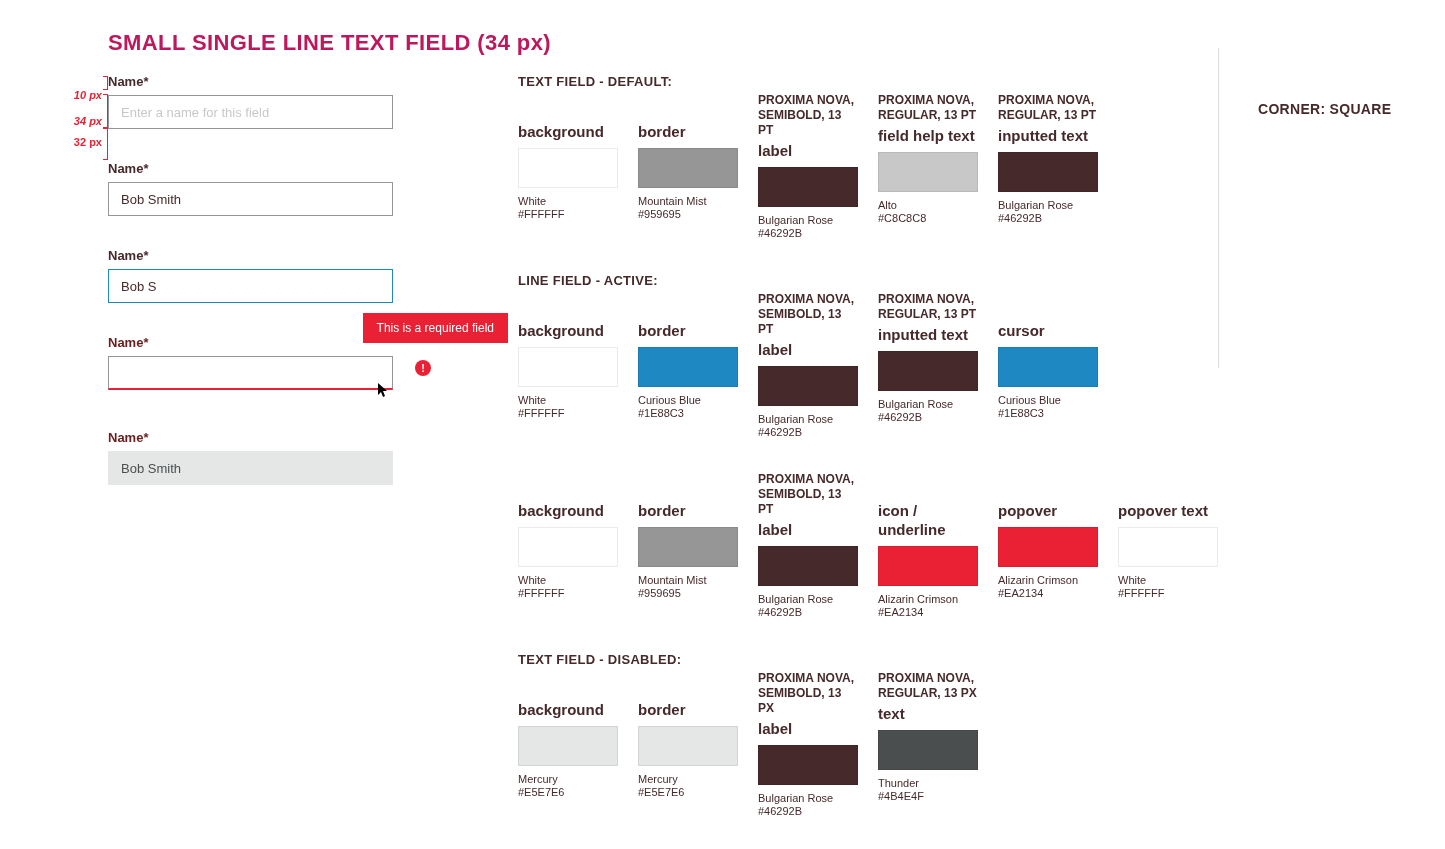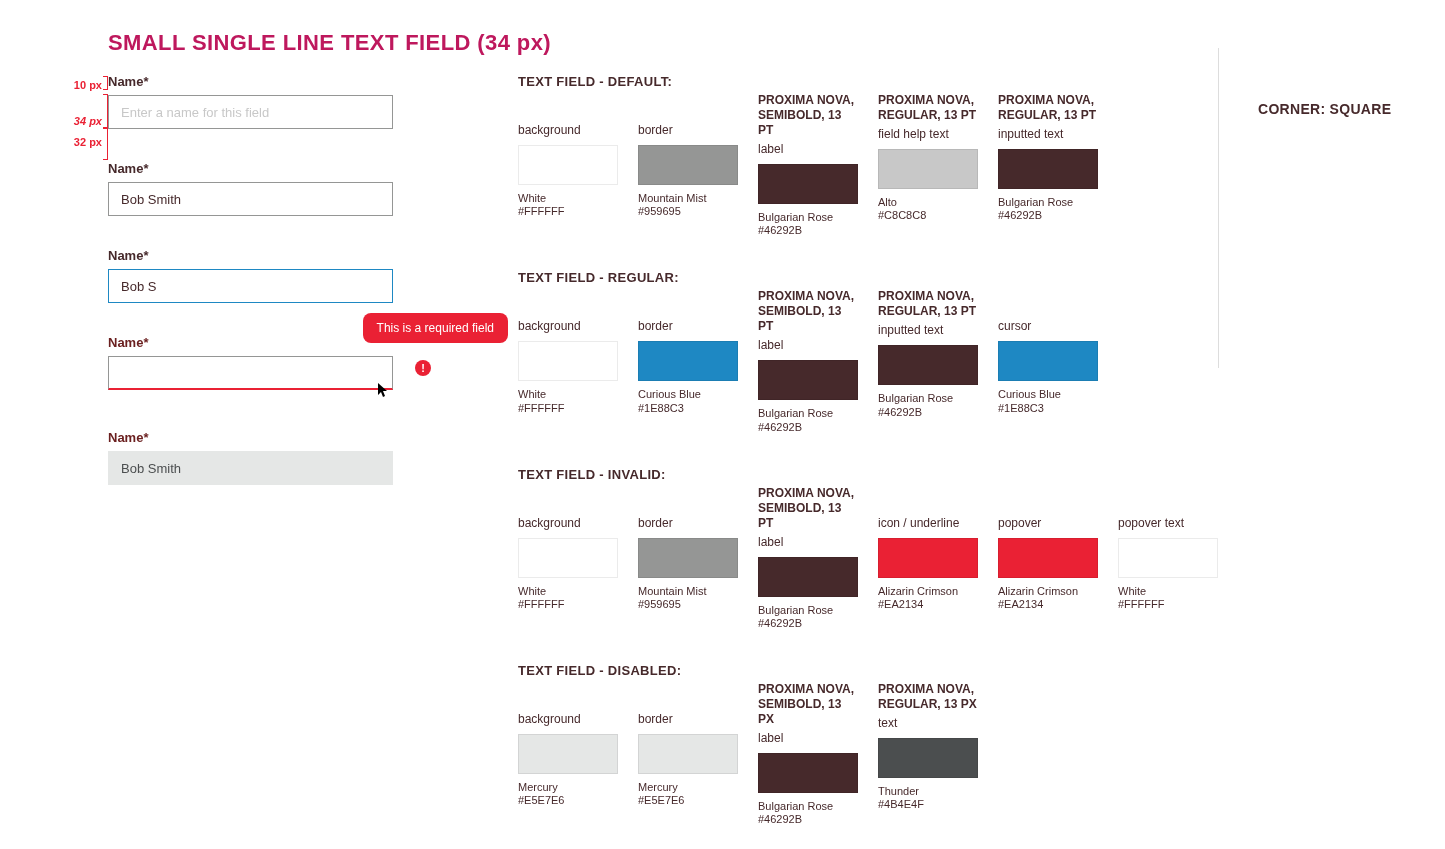--- a/index.html
+++ b/index.html
@@ -46,21 +46,21 @@
   }
   .fld-input::placeholder { color: #C8C8C8; }
   .fld-input.active { border-color: #1E88C3; outline: none; }
   .fld-input.invalid { border-bottom: 2px solid #EA2134; }
   .fld-input.disabled {
     background: #E5E7E6; border-color: #E5E7E6; color: #4B4E4F;
   }
   .err-popover {
     position: absolute; top: -22px; right: -70px;
     background: #EA2134; color: #fff; font-size: 12px;
-    padding: 8px 14px; border-radius: 8px; font-weight: 500;
+    padding: 8px 14px; border-radius: 0; font-weight: 500;
     white-space: nowrap;
   }
   .err-icon {
     position: absolute; right: 7px; top: 25px;
     width: 16px; height: 16px; border-radius: 50%;
     background: #EA2134; color: #fff; font-size: 11px;
     line-height: 16px; text-align: center; font-weight: 700;
   }
   .cursor-fake {
     position: absolute; width: 12px; height: 16px;
@@ -72,21 +72,21 @@
   
   .specs { flex: 1 1 auto; }
   .spec-section { margin-bottom: 34px; }
   .spec-title {
     font-size: 13px; font-weight: 600; letter-spacing: 0.3px;
     margin-bottom: 4px;
   }
   .spec-row { display: flex; gap: 20px; }
   .swatch-col { width: 100px; flex: 0 0 100px; }
   .swatch-head {
-    font-size: 12px; font-weight: 400; margin-bottom: 6px;
+    font-size: 15px; font-weight: 700; margin-bottom: 6px;
     line-height: 1.25; min-height: 16px;
   }
   .swatch-font {
     font-size: 12px; font-weight: 600; margin-bottom: 4px;
     line-height: 1.25; min-height: 26px;
   }
   .swatch {
     width: 100px; height: 40px; border: 1px solid rgba(0,0,0,0.08);
     margin-bottom: 6px;
   }
@@ -110,21 +110,21 @@
 </style>
 </head>
 <body>
 
 <div class="page">
   <h1 class="page-title">SMALL SINGLE LINE TEXT FIELD (34 px)</h1>
 
   <div class="main">
 
     <div class="meas-col">
-      <span class="meas" style="top:5px;">10 px</span>
+      <span class="meas" style="top:15px;font-style:italic;">10 px</span>
       <span class="meas-bracket" style="top:2px;height:14px;"></span>
       <span class="meas" style="top:41px;font-style:italic;">34 px</span>
       <span class="meas-bracket" style="top:20px;height:34px;"></span>
       <span class="meas" style="top:62px;">32 px</span>
       <span class="meas-bracket" style="top:54px;height:32px;"></span>
     </div>
 
     <div class="examples">
       <div class="field-block">
         <label class="fld-label">Name*</label>
@@ -190,21 +190,21 @@
             <div class="swatch-col">
               <div class="swatch-font">PROXIMA NOVA, REGULAR, 13 PT</div>
               <div class="swatch-head">inputted text</div>
               <div class="swatch" style="background:#46292B;"></div>
               <div class="swatch-name">Bulgarian Rose</div>
               <div class="swatch-hex">#46292B</div>
             </div>
           </div>
       </div>
       <div class="spec-section">
-        <div class="spec-title">TEXT FIELD - REGULAR:</div>
+        <div class="spec-title">LINE FIELD - ACTIVE:</div>
         <div class="spec-row">
             <div class="swatch-col">
               <div class="swatch-font"></div>
               <div class="swatch-head">background</div>
               <div class="swatch" style="background:#FFFFFF;"></div>
               <div class="swatch-name">White</div>
               <div class="swatch-hex">#FFFFFF</div>
             </div>
             <div class="swatch-col">
               <div class="swatch-font"></div>
@@ -230,21 +230,20 @@
             <div class="swatch-col">
               <div class="swatch-font"></div>
               <div class="swatch-head">cursor</div>
               <div class="swatch" style="background:#1E88C3;"></div>
               <div class="swatch-name">Curious Blue</div>
               <div class="swatch-hex">#1E88C3</div>
             </div>
           </div>
       </div>
       <div class="spec-section">
-        <div class="spec-title">TEXT FIELD - INVALID:</div>
         <div class="spec-row">
             <div class="swatch-col">
               <div class="swatch-font"></div>
               <div class="swatch-head">background</div>
               <div class="swatch" style="background:#FFFFFF;"></div>
               <div class="swatch-name">White</div>
               <div class="swatch-hex">#FFFFFF</div>
             </div>
             <div class="swatch-col">
               <div class="swatch-font"></div>

